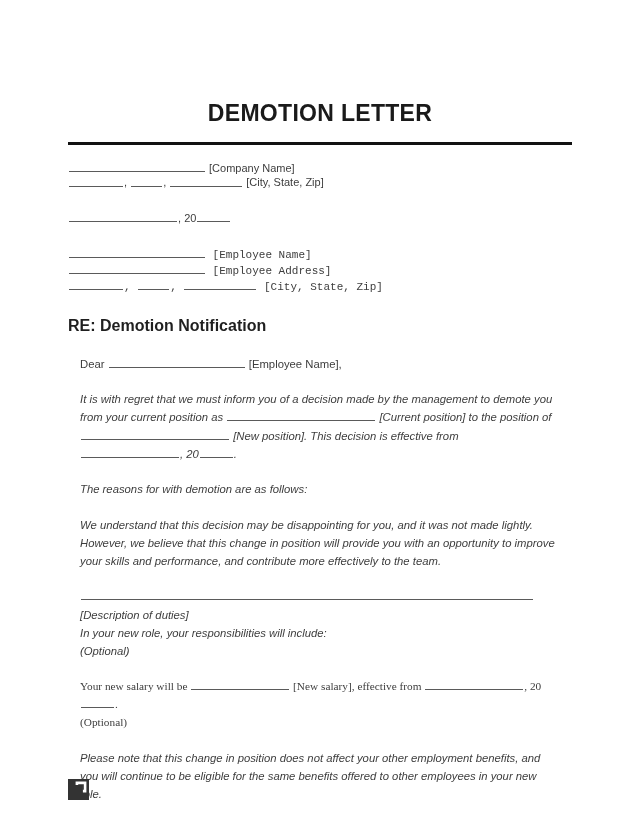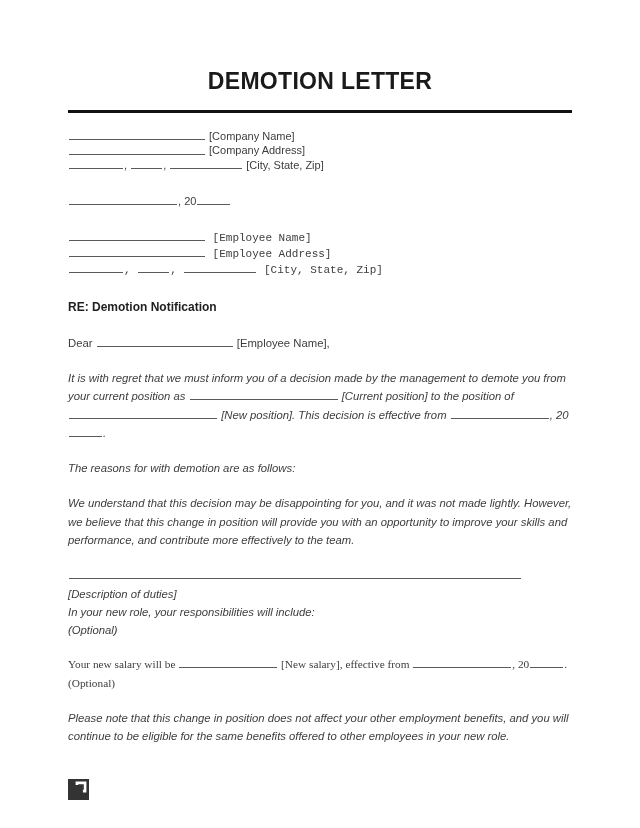--- a/index.html
+++ b/index.html
@@ -19,40 +19,40 @@
   .page {
     position: relative;
     width: 640px;
     height: 828px;
     background: #ffffff;
     box-sizing: border-box;
     padding: 0 68px;
   }
   .doc-title {
     margin: 0;
-    padding-top: 68px;
+    padding-top: 100px;
     font-size: 23px;
     font-weight: bold;
     letter-spacing: 0.3px;
     text-align: center;
     color: #1a1a1a;
     line-height: 1.2;
   }
   .title-rule {
     margin-top: 14px;
     height: 3px;
     background: #121212;
     width: 100%;
   }
   
   .block {
     font-size: 11.3px;
     line-height: 1.62;
     color: #3d3d3d;
-    margin: 0;
+    margin: 12px;
   }
   .addr-block {
     margin-top: 16px;
   }
   .addr-line {
     white-space: nowrap;
     font-size: 11px;
     line-height: 1.25;
     color: #3d3d3d;
   }
@@ -60,21 +60,21 @@
     margin-top: 21px;
   }
   .employee-block {
     margin-top: 21px;
     font-family: Liberation Mono, monospace;
   }
   .re-line {
     margin-top: 22px;
     font-weight: bold;
     color: #1f1f1f;
-    font-size: 12px;
+    font-size: 16px;
   }
   .salutation {
     margin-top: 20px;
     font-size: 11.3px;
   }
   .para {
     margin-top: 17px;
     font-style: italic;
   }
   .para-tight {
@@ -124,24 +124,20 @@
 
   <h1 class="doc-title">DEMOTION LETTER</h1>
   <div class="title-rule"></div>
 
   <div class="addr-block">
     <div class="addr-line">
       <span class="blank b-name"></span>
       <span>[Company Name]</span>
     </div>
     <div class="addr-line">
-      <span class="blank b-name"></span>
-      <span>[Company Address]</span>
-    </div>
-    <div class="addr-line">
       <span class="blank b-city"></span>,
       <span class="blank b-state"></span>,
       <span class="blank b-zip"></span>
       <span>[City, State, Zip]</span>
     </div>
   </div>
 
   <div class="date-block">
     <div class="addr-line">
       <span class="blank b-month"></span>,

